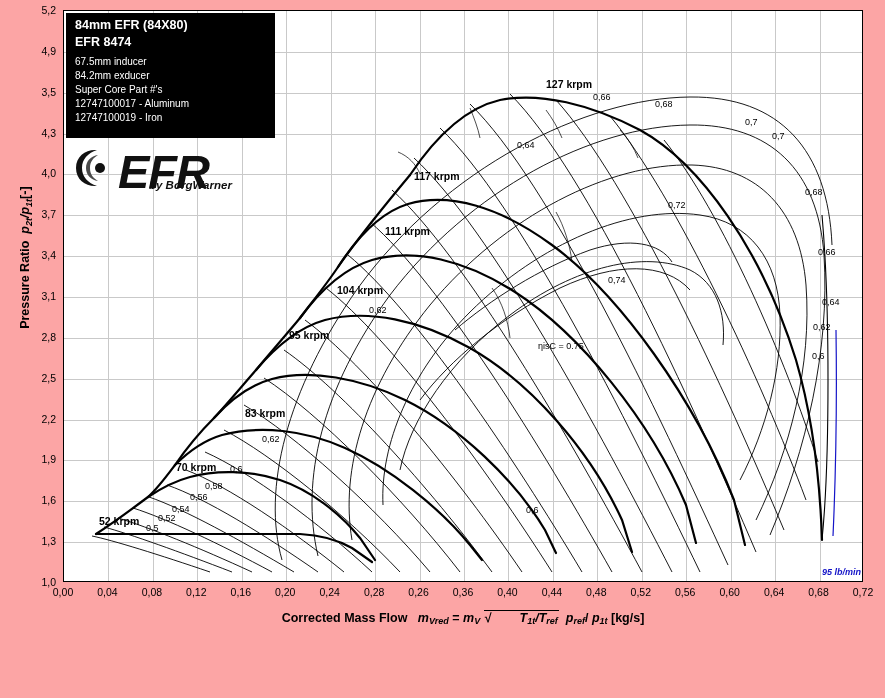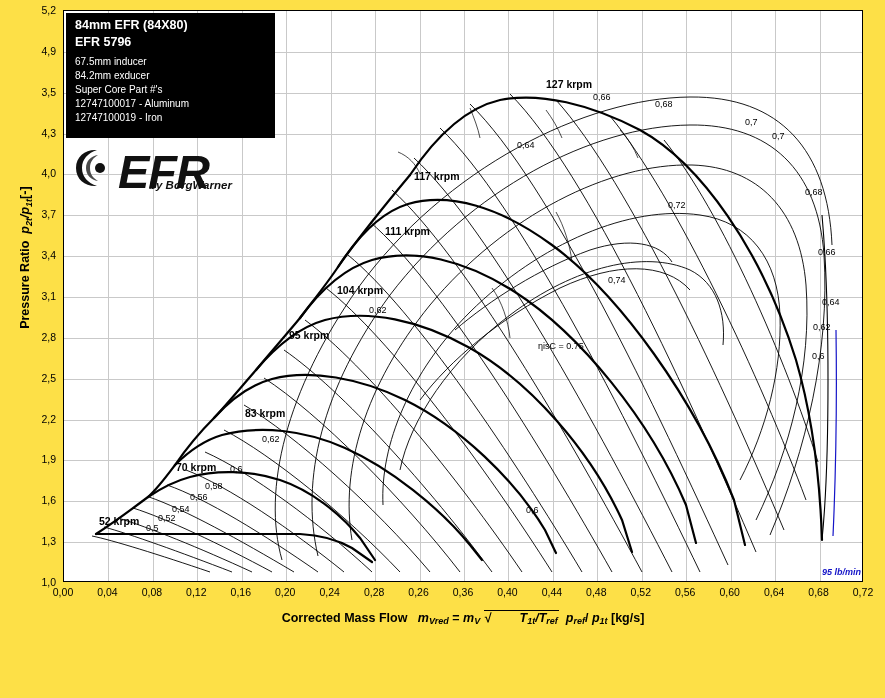--- a/index.html
+++ b/index.html
@@ -1,17 +1,17 @@
 <!DOCTYPE html>
 <html><head>
 <meta charset="utf-8">
 <style>
   html,body{margin:0;padding:0;background:#ffffff;}
   body{font-family:"Liberation Sans", sans-serif;}
-  #page{position:relative;width:885px;height:698px;background:#fde047;overflow:hidden;}
+  #page{position:relative;width:885px;height:698px;background:#fca5a5;overflow:hidden;}
 
   
   #plot{
     position:absolute;
     left:63px; top:10px; width:800px; height:572px;
     border:1px solid #000;
     box-sizing:border-box;
     background:#fff;
   }
   .gridline{position:absolute;background:#c9c9c9;}
@@ -176,21 +176,21 @@
     <span>Corrected Mass Flow</span>
     &nbsp;&nbsp;<span class="it">m<span class="sub">Vred</span></span> =
     <span class="it">m<span class="sub">V</span></span>
     <span style="border-top:1px solid #000;padding:0 1px;">√<span style="border-top:1px solid #000;margin-left:28px;"><span class="it">T<span class="sub">1t</span>/T<span class="sub">ref</span></span></span></span>
     <span class="it">&nbsp;p<span class="sub">ref</span></span>/
     <span class="it">p<span class="sub">1t</span></span> [kg/s]
   </div>
 
   <div id="infobox">
     <div class="t1">84mm EFR  (84X80)</div>
-    <div class="t2">EFR 5796</div>
+    <div class="t2">EFR 8474</div>
     <div class="t3">67.5mm inducer</div>
     <div class="t3">84.2mm exducer</div>
     <div class="t3">Super Core Part #'s</div>
     <div class="t3">12747100017 - Aluminum</div>
     <div class="t3">12747100019 - Iron</div>
   </div>
 
   <div id="logo">
     <svg class="swirl" width="48" height="44" viewBox="0 0 48 44">
       <path d="M6,22 C6,10 16,3 27,4 C18,7 12,13 12,22 C12,31 18,37 27,40 C16,41 6,34 6,22 Z" fill="#111"></path>

